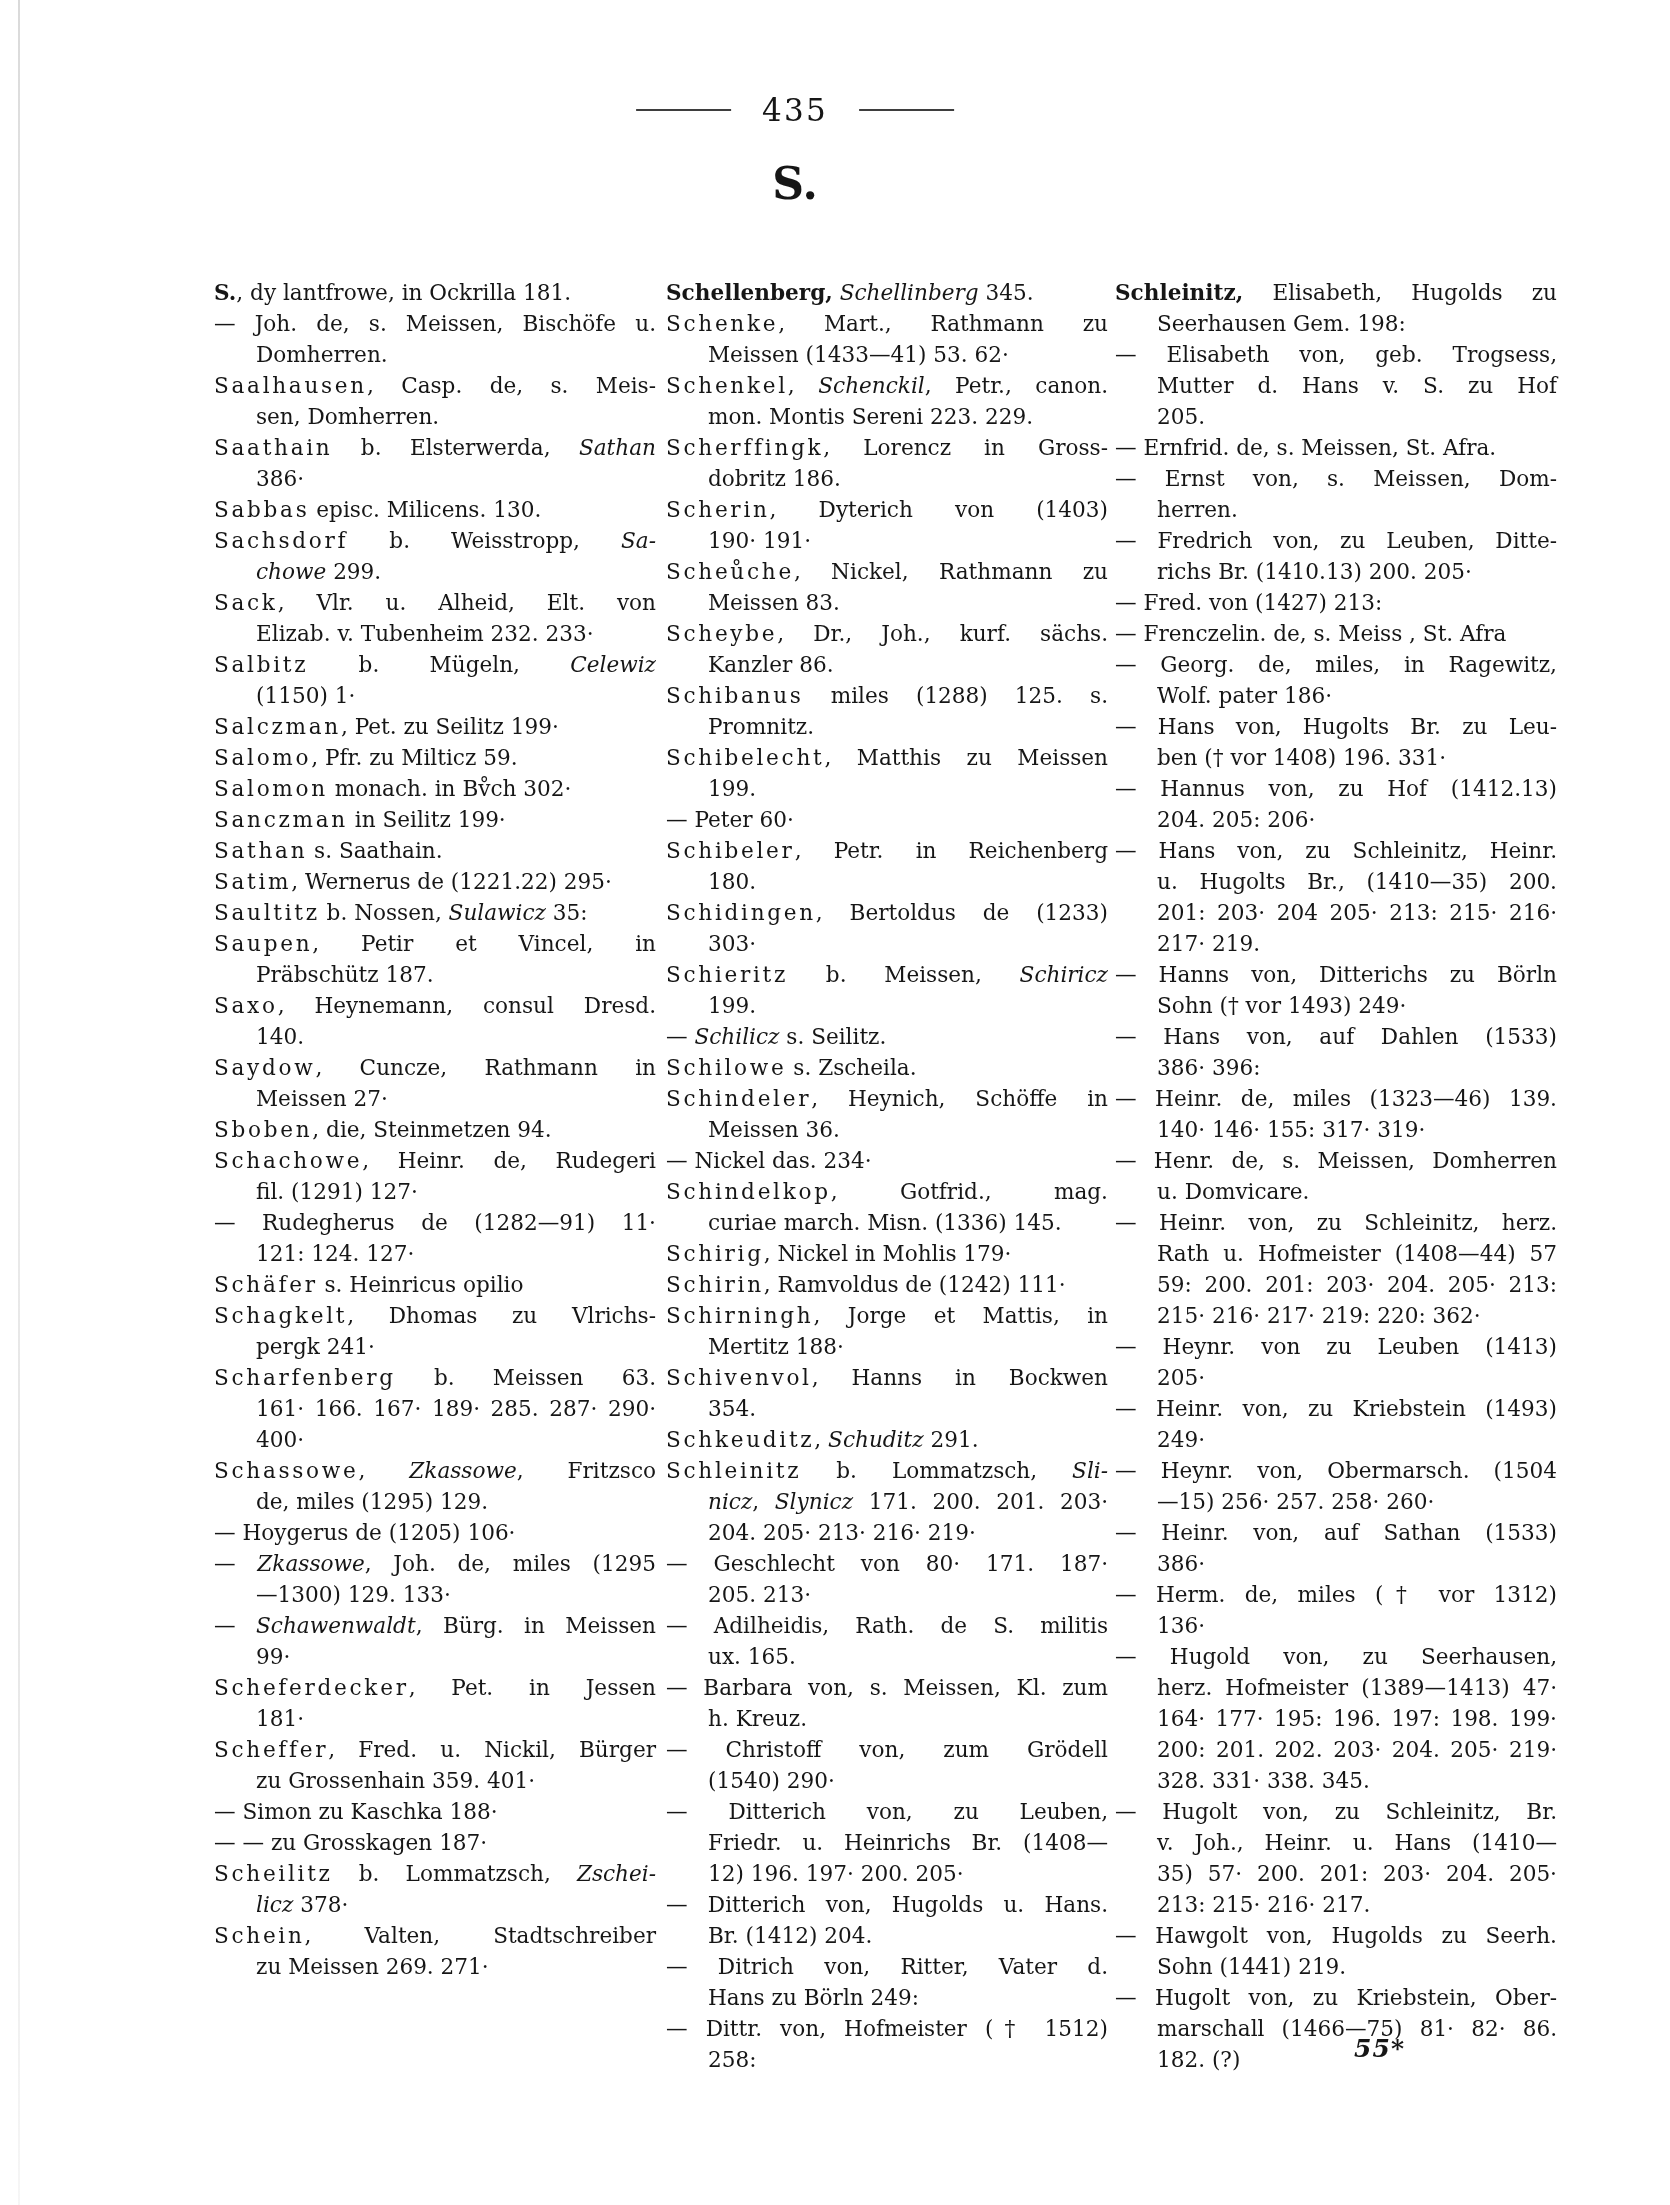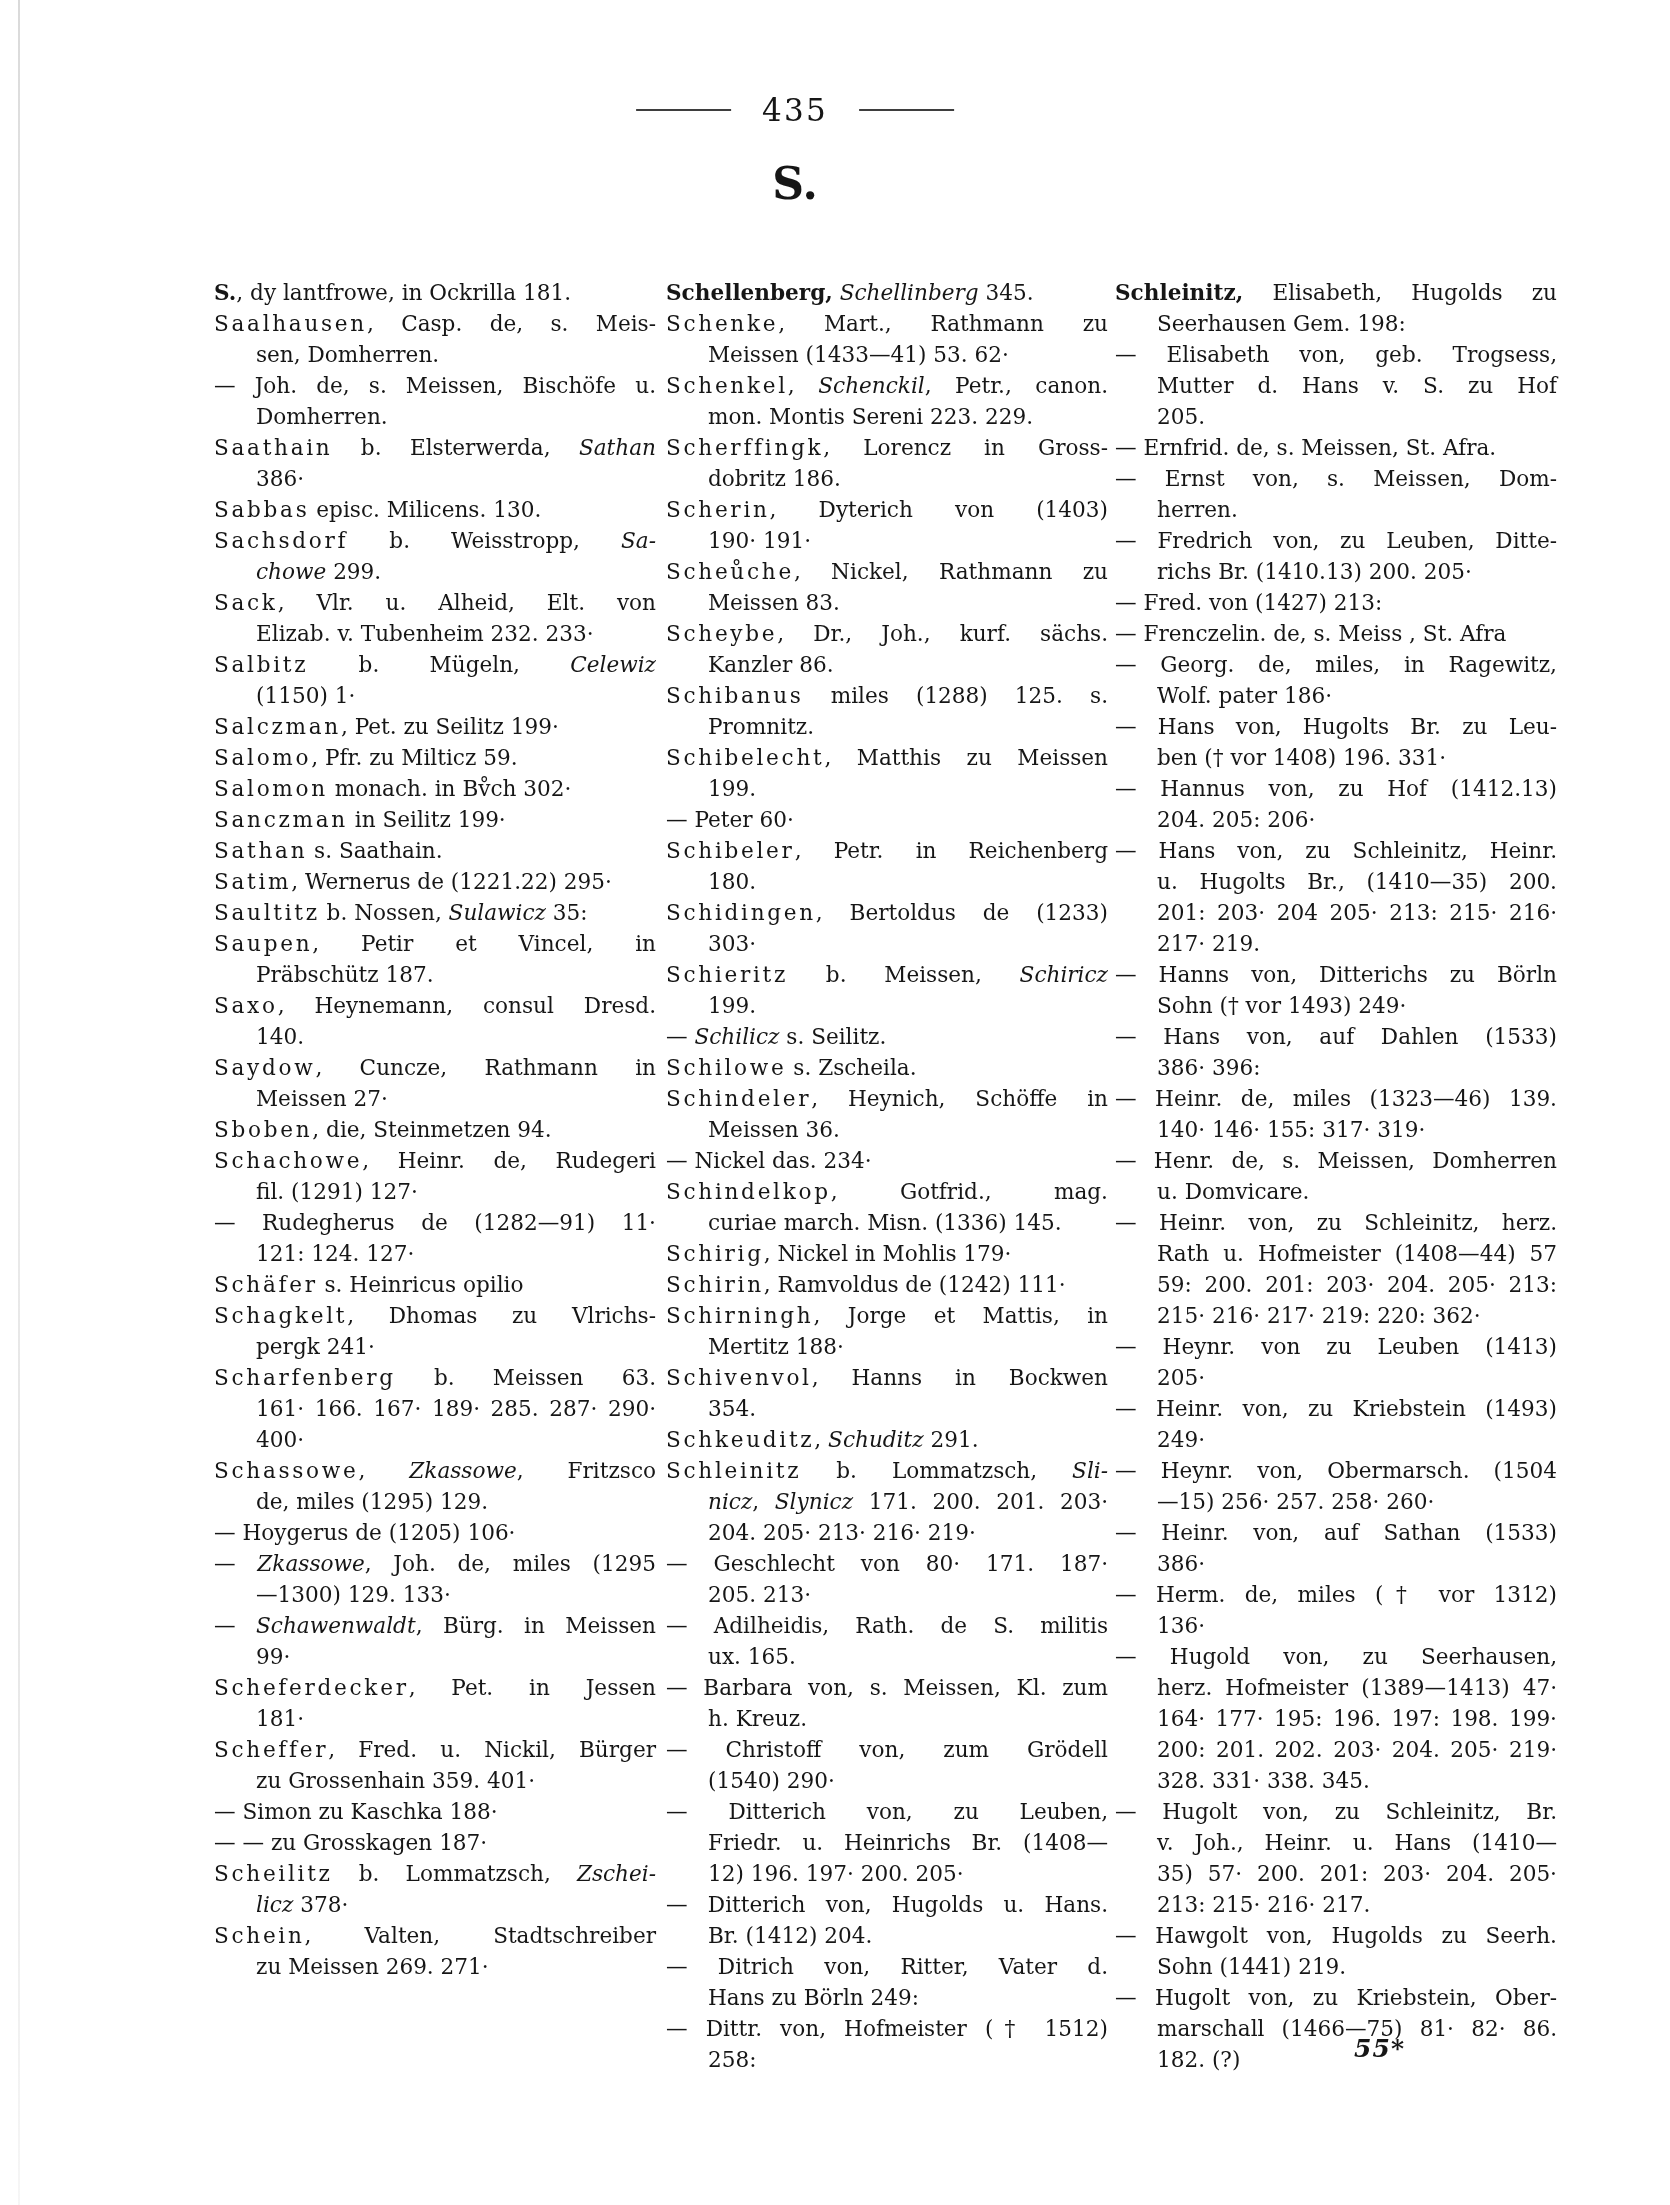--- a/index.html
+++ b/index.html
@@ -95,26 +95,26 @@
   <div class="rule"></div>
 </div>
 
 <div class="sectionletter">S.</div>
 
 <div class="col" id="col1">
     <div class="entry">
       <div class="line last"><b>S.</b>, dy lantfrowe, in Ockrilla 181.</div>
     </div>
     <div class="entry">
+      <div class="line">— Joh. de, s. Meissen, Bischöfe u.</div>
+      <div class="line cont last">Domherren.</div>
+    </div>
+    <div class="entry">
       <div class="line"><span class="sp">Saalhausen</span>, Casp. de, s. Meis-</div>
       <div class="line cont last">sen, Domherren.</div>
-    </div>
-    <div class="entry">
-      <div class="line">— Joh. de, s. Meissen, Bischöfe u.</div>
-      <div class="line cont last">Domherren.</div>
     </div>
     <div class="entry">
       <div class="line"><span class="sp">Saathain</span> b. Elsterwerda, <i>Sathan</i></div>
       <div class="line cont last">386·</div>
     </div>
     <div class="entry">
       <div class="line last"><span class="sp">Sabbas</span> episc. Milicens. 130.</div>
     </div>
     <div class="entry">
       <div class="line"><span class="sp">Sachsdorf</span> b. Weisstropp, <i>Sa-</i></div>

